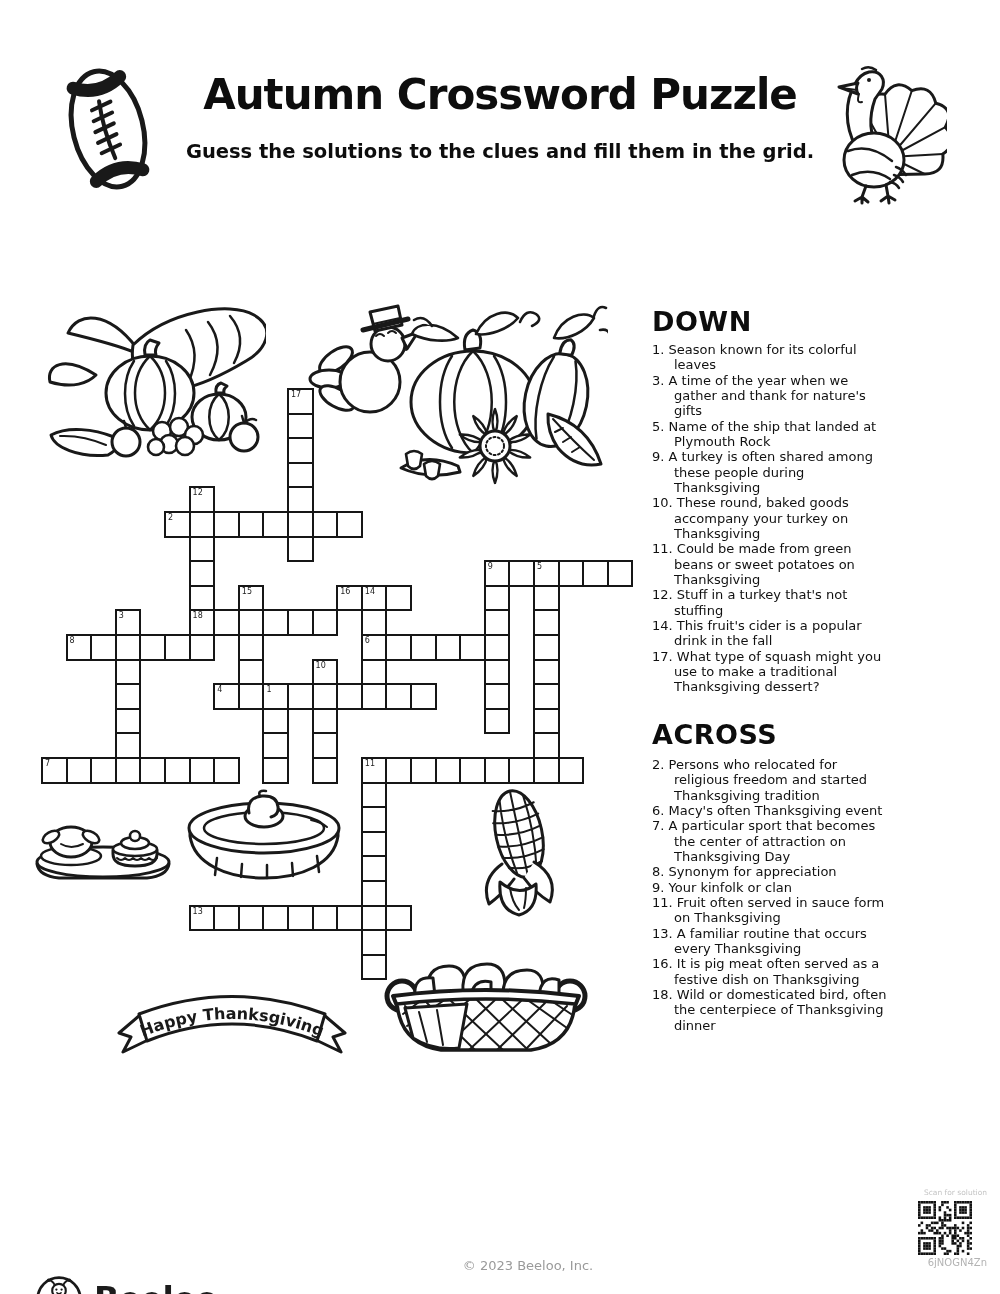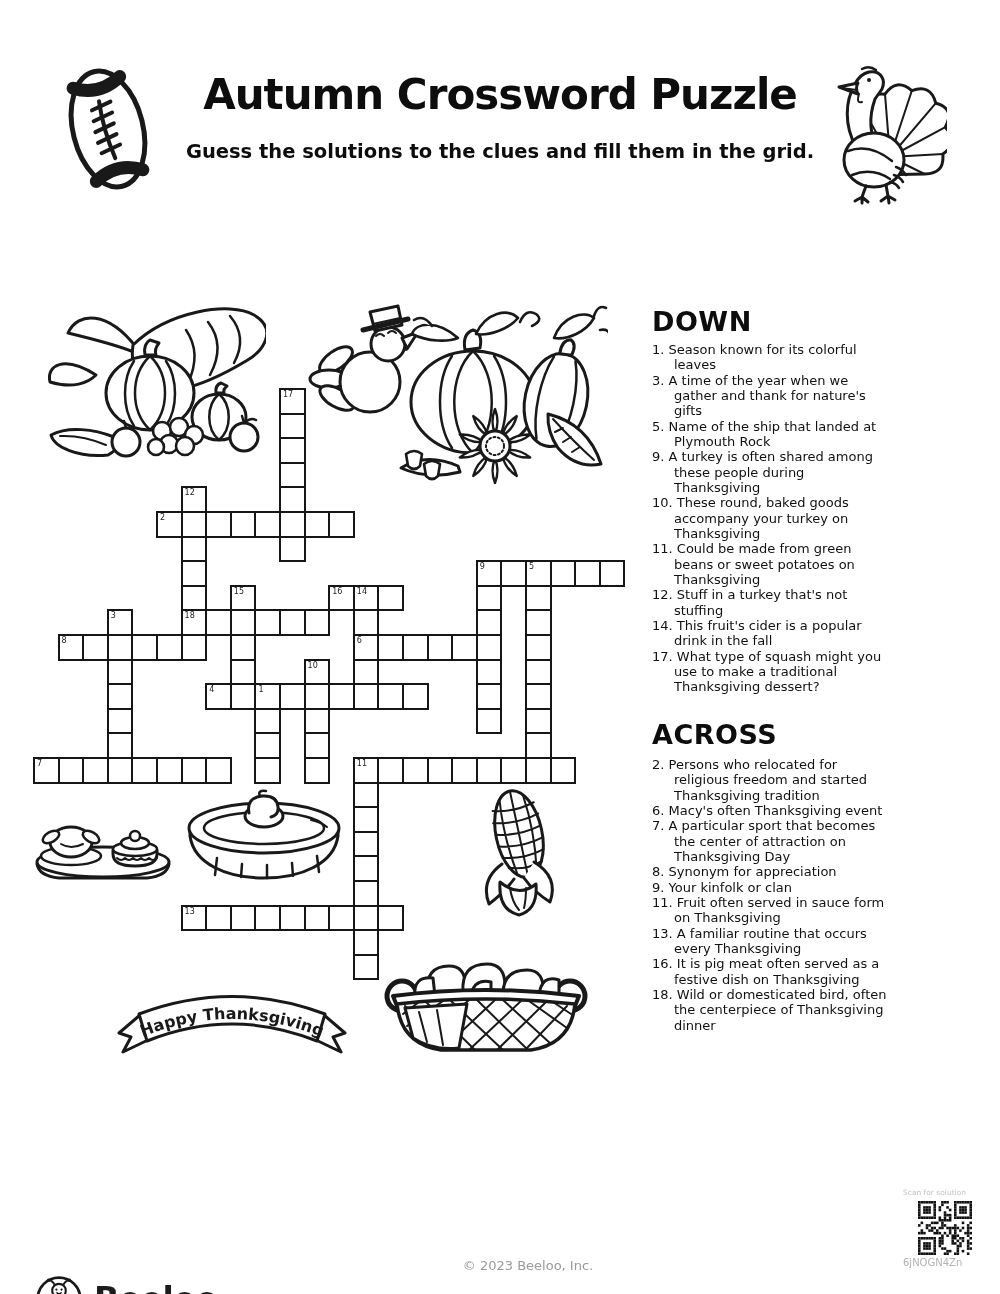--- a/index.html
+++ b/index.html
@@ -16,21 +16,21 @@
   .cellnum{position:absolute;top:0px;left:2px;font-size:8px;line-height:9px;color:#222;
            font-family:"DejaVu Sans",sans-serif;}
   
   .clue-head{font-size:27px;font-weight:800;letter-spacing:.5px;color:#0d0d0d;}
   ul.clues{list-style:none;margin:0;padding:0;width:238px;font-size:13px;line-height:1.18;}
   ul.clues li{padding-left:22px;text-indent:-22px;}
   
   #brand{left:35px;top:1275px;display:flex;align-items:center;gap:11px;}
   #brand-name{font-size:33px;font-weight:bold;color:#1c1c1c;letter-spacing:-.5px;}
   #copyright{left:0;top:1258px;width:1000px;text-align:center;font-size:13px;color:#9a9a9a;padding-left:28px;}
-  #qrblock{left:903px;top:1188px;width:84px;text-align:left;}
+  #qrblock{left:903px;top:1188px;width:84px;text-align:right;}
   #qr-label{font-size:7.5px;color:#c4c4c4;}
   #qr-code-text{font-size:10px;color:#b3b3b3;margin-top:2px;}
   .ln{stroke:#191919;fill:none;stroke-linecap:round;stroke-linejoin:round;}
   .fw{stroke:#191919;fill:#fff;stroke-linecap:round;stroke-linejoin:round;}
 </style>
 <title>Autumn Crossword Puzzle</title></head>
 <body>
 
 <div id="page">
 
@@ -142,21 +142,21 @@
         <path transform="rotate(216)" d="M0 -13 Q5 -24 0 -37 Q-5 -24 0 -13 Z"></path>
         <path transform="rotate(252)" d="M0 -13 Q5 -24 0 -37 Q-5 -24 0 -13 Z"></path>
         <path transform="rotate(288)" d="M0 -13 Q5 -24 0 -37 Q-5 -24 0 -13 Z"></path>
         <path transform="rotate(324)" d="M0 -13 Q5 -24 0 -37 Q-5 -24 0 -13 Z"></path>
       </g>
       <circle class="fw" r="15" stroke-width="3"></circle>
       <circle class="ln" r="9" stroke-width="2" stroke-dasharray="2 2.5"></circle>
     </g>
   </svg>
 
-  <div class="abs" style="left:0;top:0;width:928px;height:1294px" id="grid-layer">
+  <div class="abs" style="left:8px;top:0;width:928px;height:1294px" id="grid-layer">
       <div class="cell" style="left: 279px; top: 388px; width: 26.6px; height: 26.6px;">
         <span class="cellnum">17</span>
       </div>
       <div class="cell" style="left: 279px; top: 412.6px; width: 26.6px; height: 26.6px;"></div>
       <div class="cell" style="left: 279px; top: 437.2px; width: 26.6px; height: 26.6px;"></div>
       <div class="cell" style="left: 279px; top: 461.8px; width: 26.6px; height: 26.6px;"></div>
       <div class="cell" style="left: 279px; top: 486.4px; width: 26.6px; height: 26.6px;"></div>
       <div class="cell" style="left: 279px; top: 511px; width: 26.6px; height: 26.6px;"></div>
       <div class="cell" style="left: 279px; top: 535.6px; width: 26.6px; height: 26.6px;"></div>
       <div class="cell" style="left: 180.6px; top: 486.4px; width: 26.6px; height: 26.6px;">

